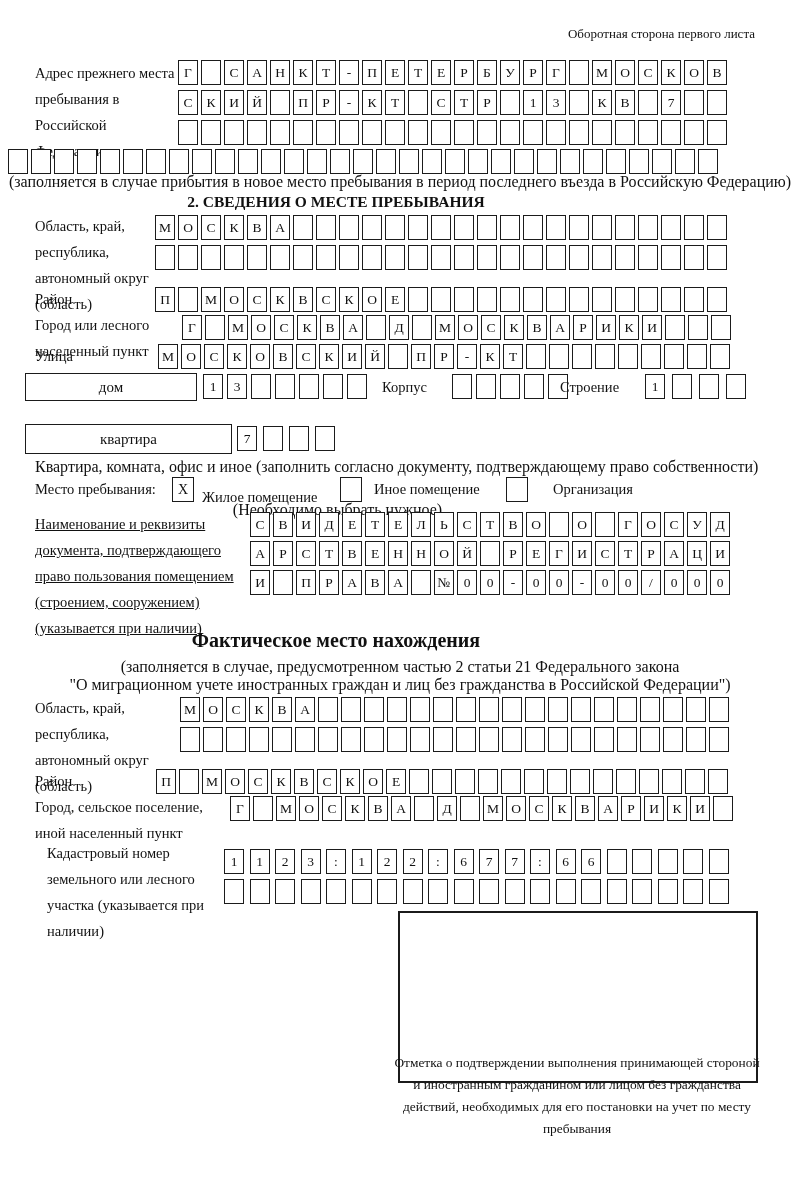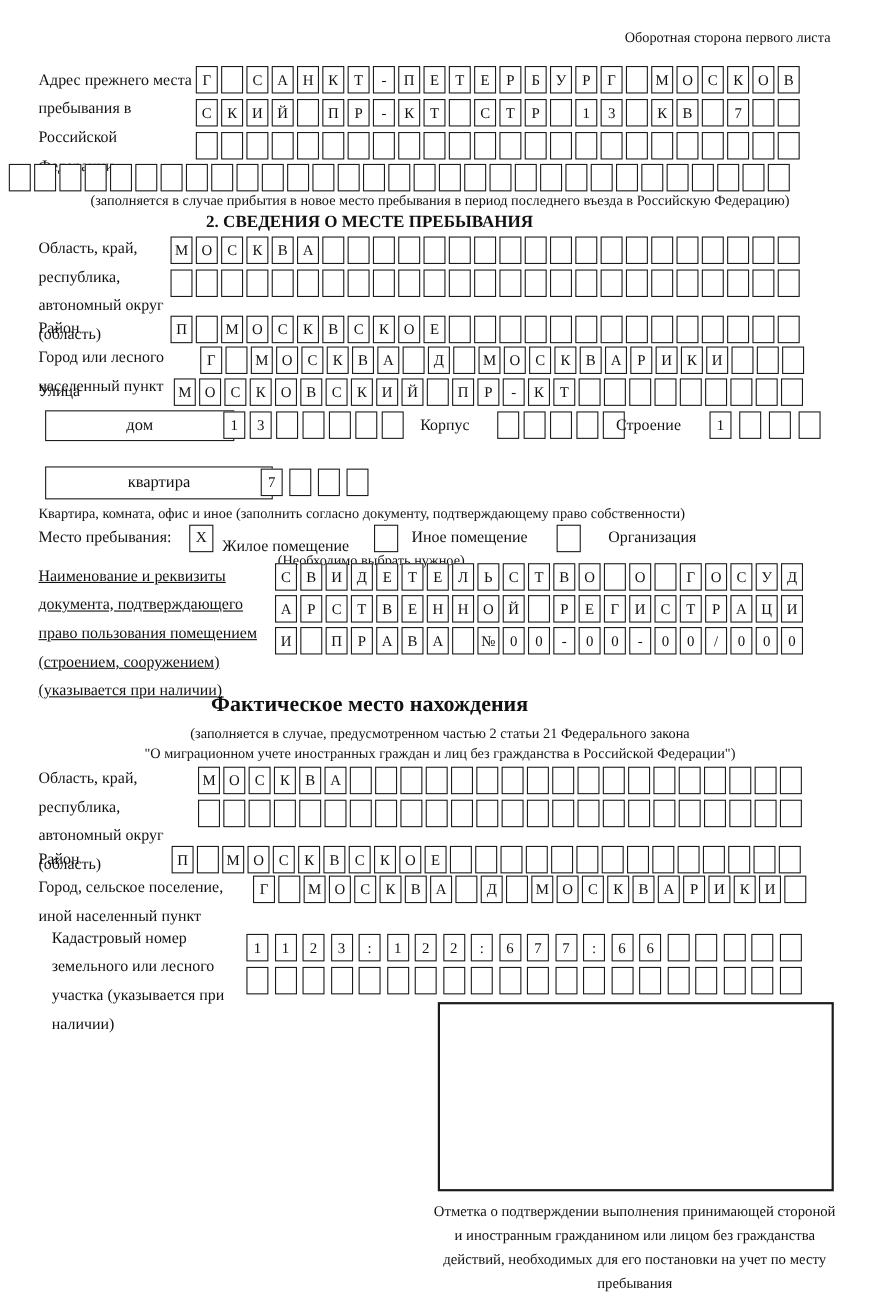--- a/index.html
+++ b/index.html
@@ -1,31 +1,31 @@
 <!DOCTYPE html>
 <html><head>
 <meta charset="utf-8">
 <style>
   html,body{margin:0;padding:0;background:#fff;}
   .page{
     position:relative;width:800px;height:1180px;background:#fff;
     font-family:"Liberation Serif",serif;color:#111;overflow:hidden;
   }
   .lbl{position:absolute;font-size:14.5px;line-height:26px;}
-  .note{position:absolute;font-size:13px;line-height:18px;}
+  .note{position:absolute;font-size:16px;line-height:18px;}
   .center{left:0;width:800px;text-align:center;}
   .title{position:absolute;left:0;width:672px;text-align:center;font-weight:bold;font-size:15.5px;}
   .boxrow{position:absolute;display:flex;gap:3px;}
   .cell{
     flex:none;width:18px;height:23px;border:1.5px solid #1b1b1b;background:#fff;
     font-size:13.5px;line-height:23px;text-align:center;box-sizing:content-box;
   }
   .bigbox{
     position:absolute;border:1.6px solid #1b1b1b;background:#fff;
-    display:flex;align-items:center;justify-content:center;font-size:15px;margin-left:16px;
+    display:flex;align-items:center;justify-content:center;font-size:15px;
   }
   .cb{
     position:absolute;width:20px;height:23px;border:1.5px solid #1b1b1b;background:#fff;
     font-size:14px;line-height:23px;text-align:center;
   }
   .stamp{position:absolute;border:2px solid #1b1b1b;background:#fff;}
 </style>
 </head>
 <body>
 
@@ -559,15 +559,15 @@
       <span class="cell"></span>
       <span class="cell"></span>
       <span class="cell"></span>
       <span class="cell"></span>
       <span class="cell"></span>
       <span class="cell"></span>
       <span class="cell"></span>
     </div>
 
   <div class="stamp" style="left:398px;top:911px;width:356px;height:168px;"></div>
-  <div class="note" style="left:393px;top:1090px;width:368px;text-align:center;font-size:13.4px;line-height:22px;">Отметка о подтверждении выполнения принимающей стороной и иностранным гражданином или лицом без гражданства действий, необходимых для его постановки на учет по месту пребывания</div>
+  <div class="note" style="left:393px;top:1052px;width:368px;text-align:center;font-size:13.4px;line-height:22px;">Отметка о подтверждении выполнения принимающей стороной и иностранным гражданином или лицом без гражданства действий, необходимых для его постановки на учет по месту пребывания</div>
 
 </div>
 
 </body></html>

